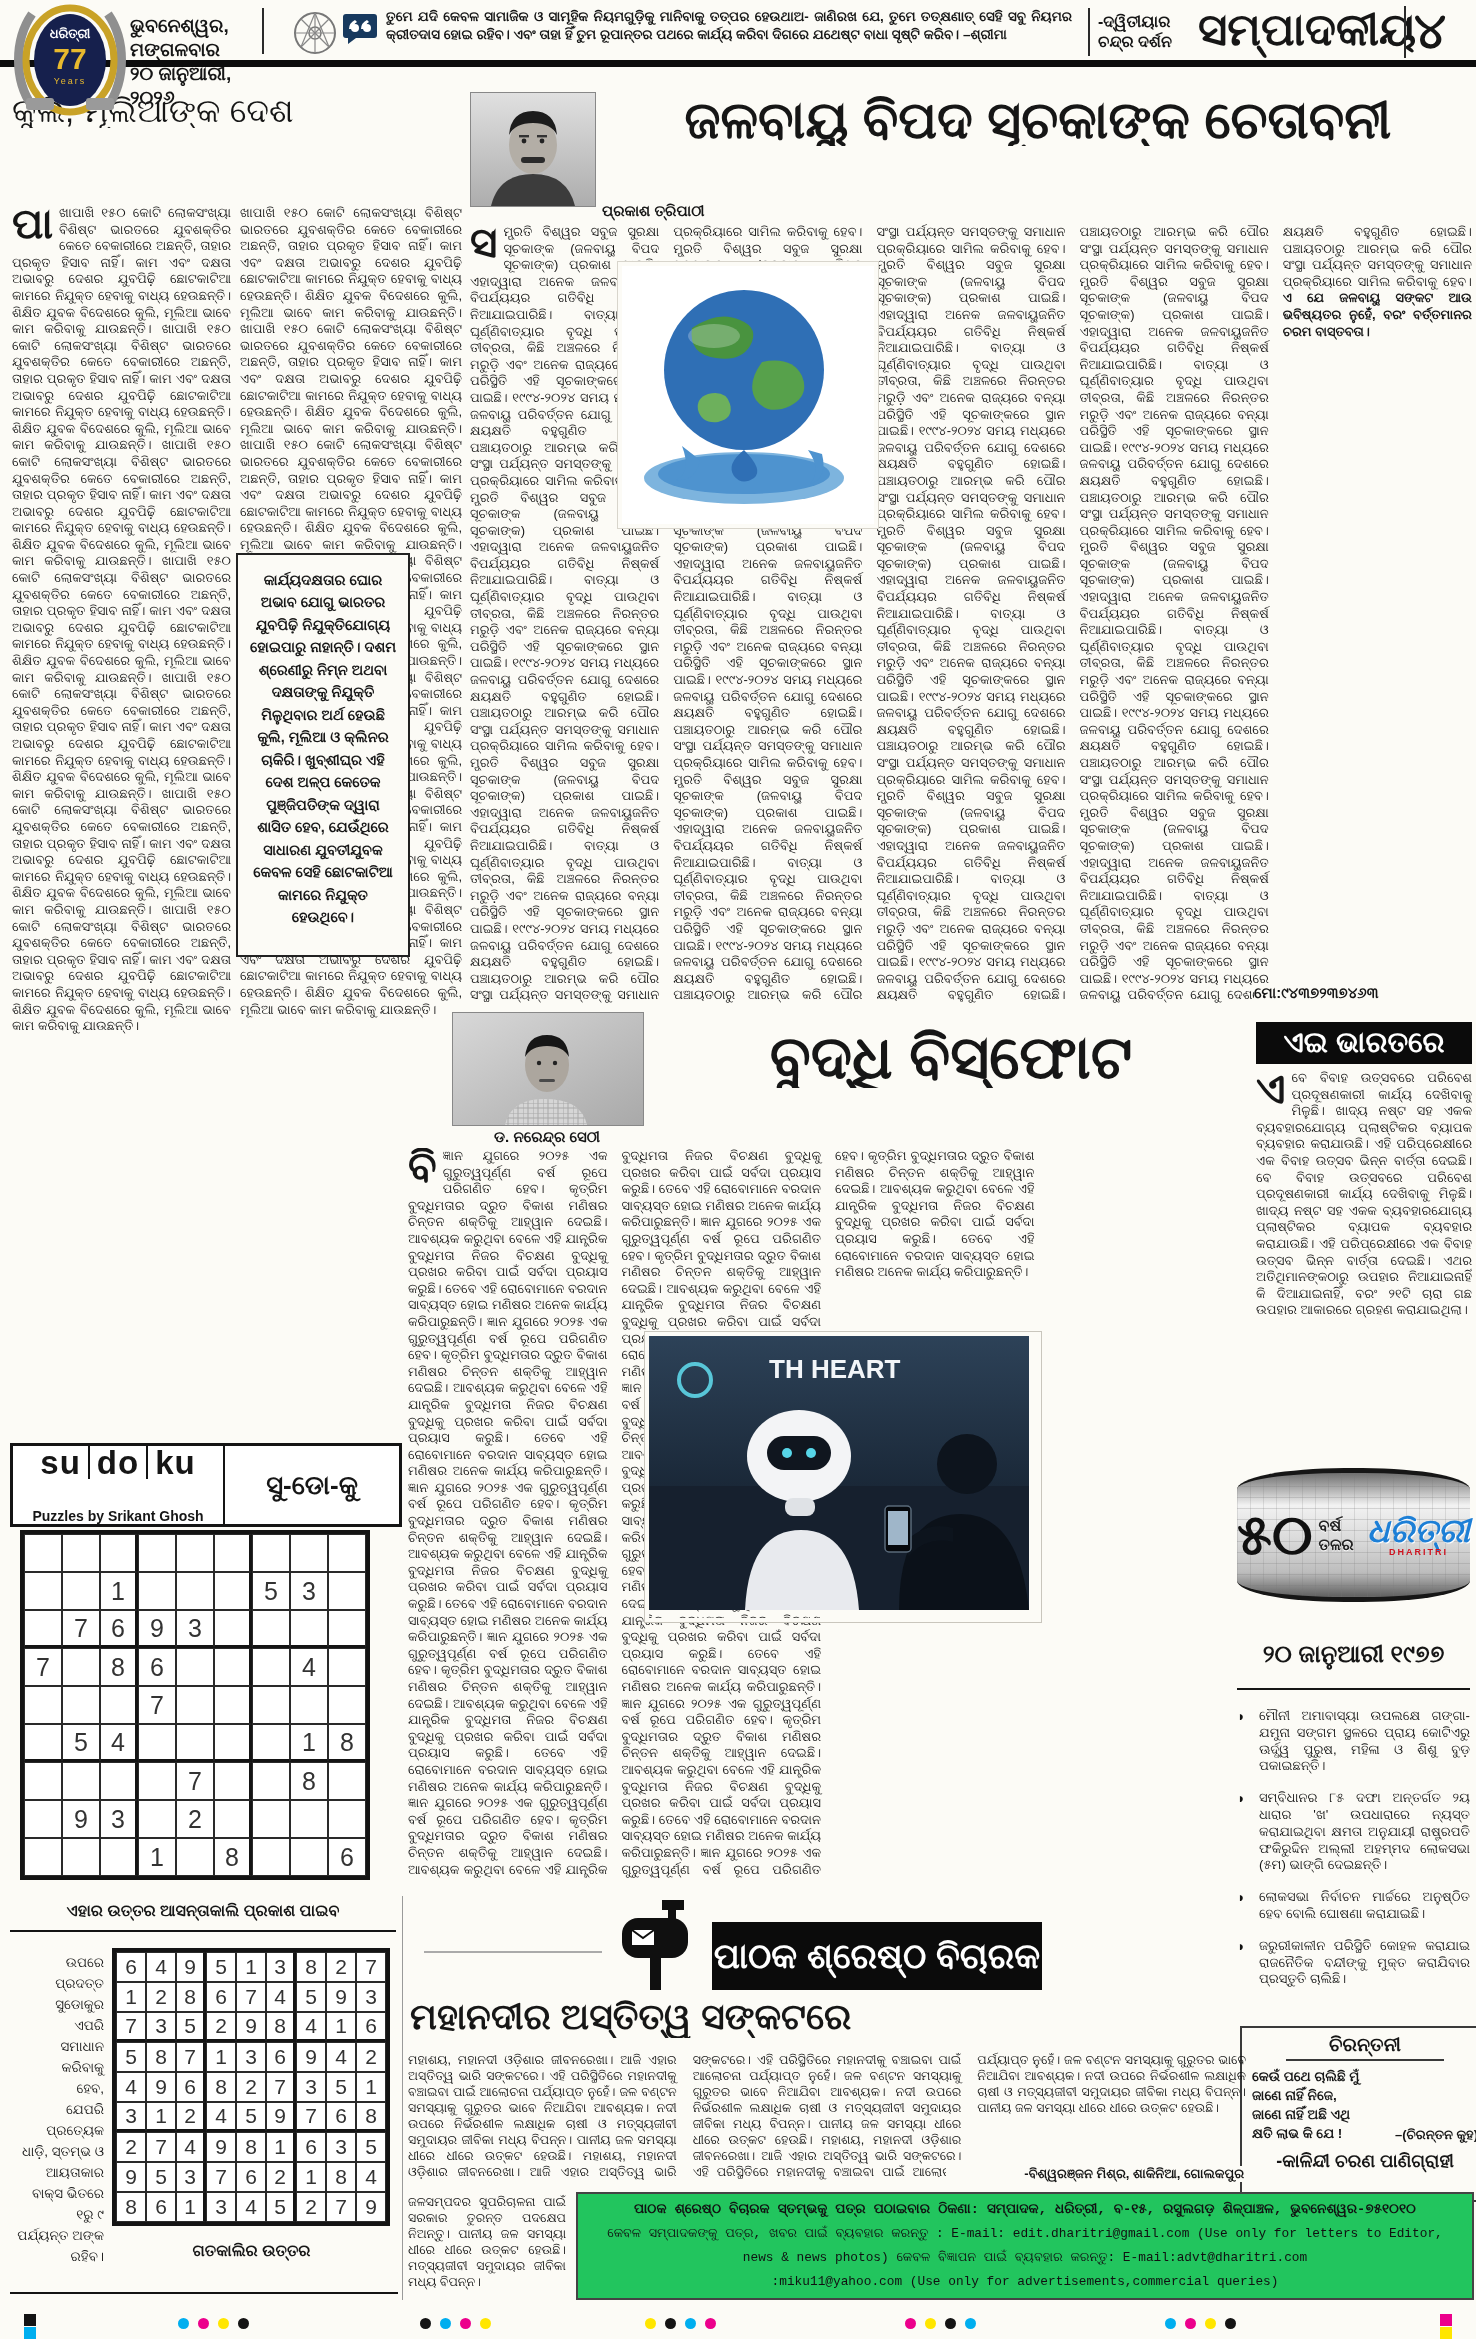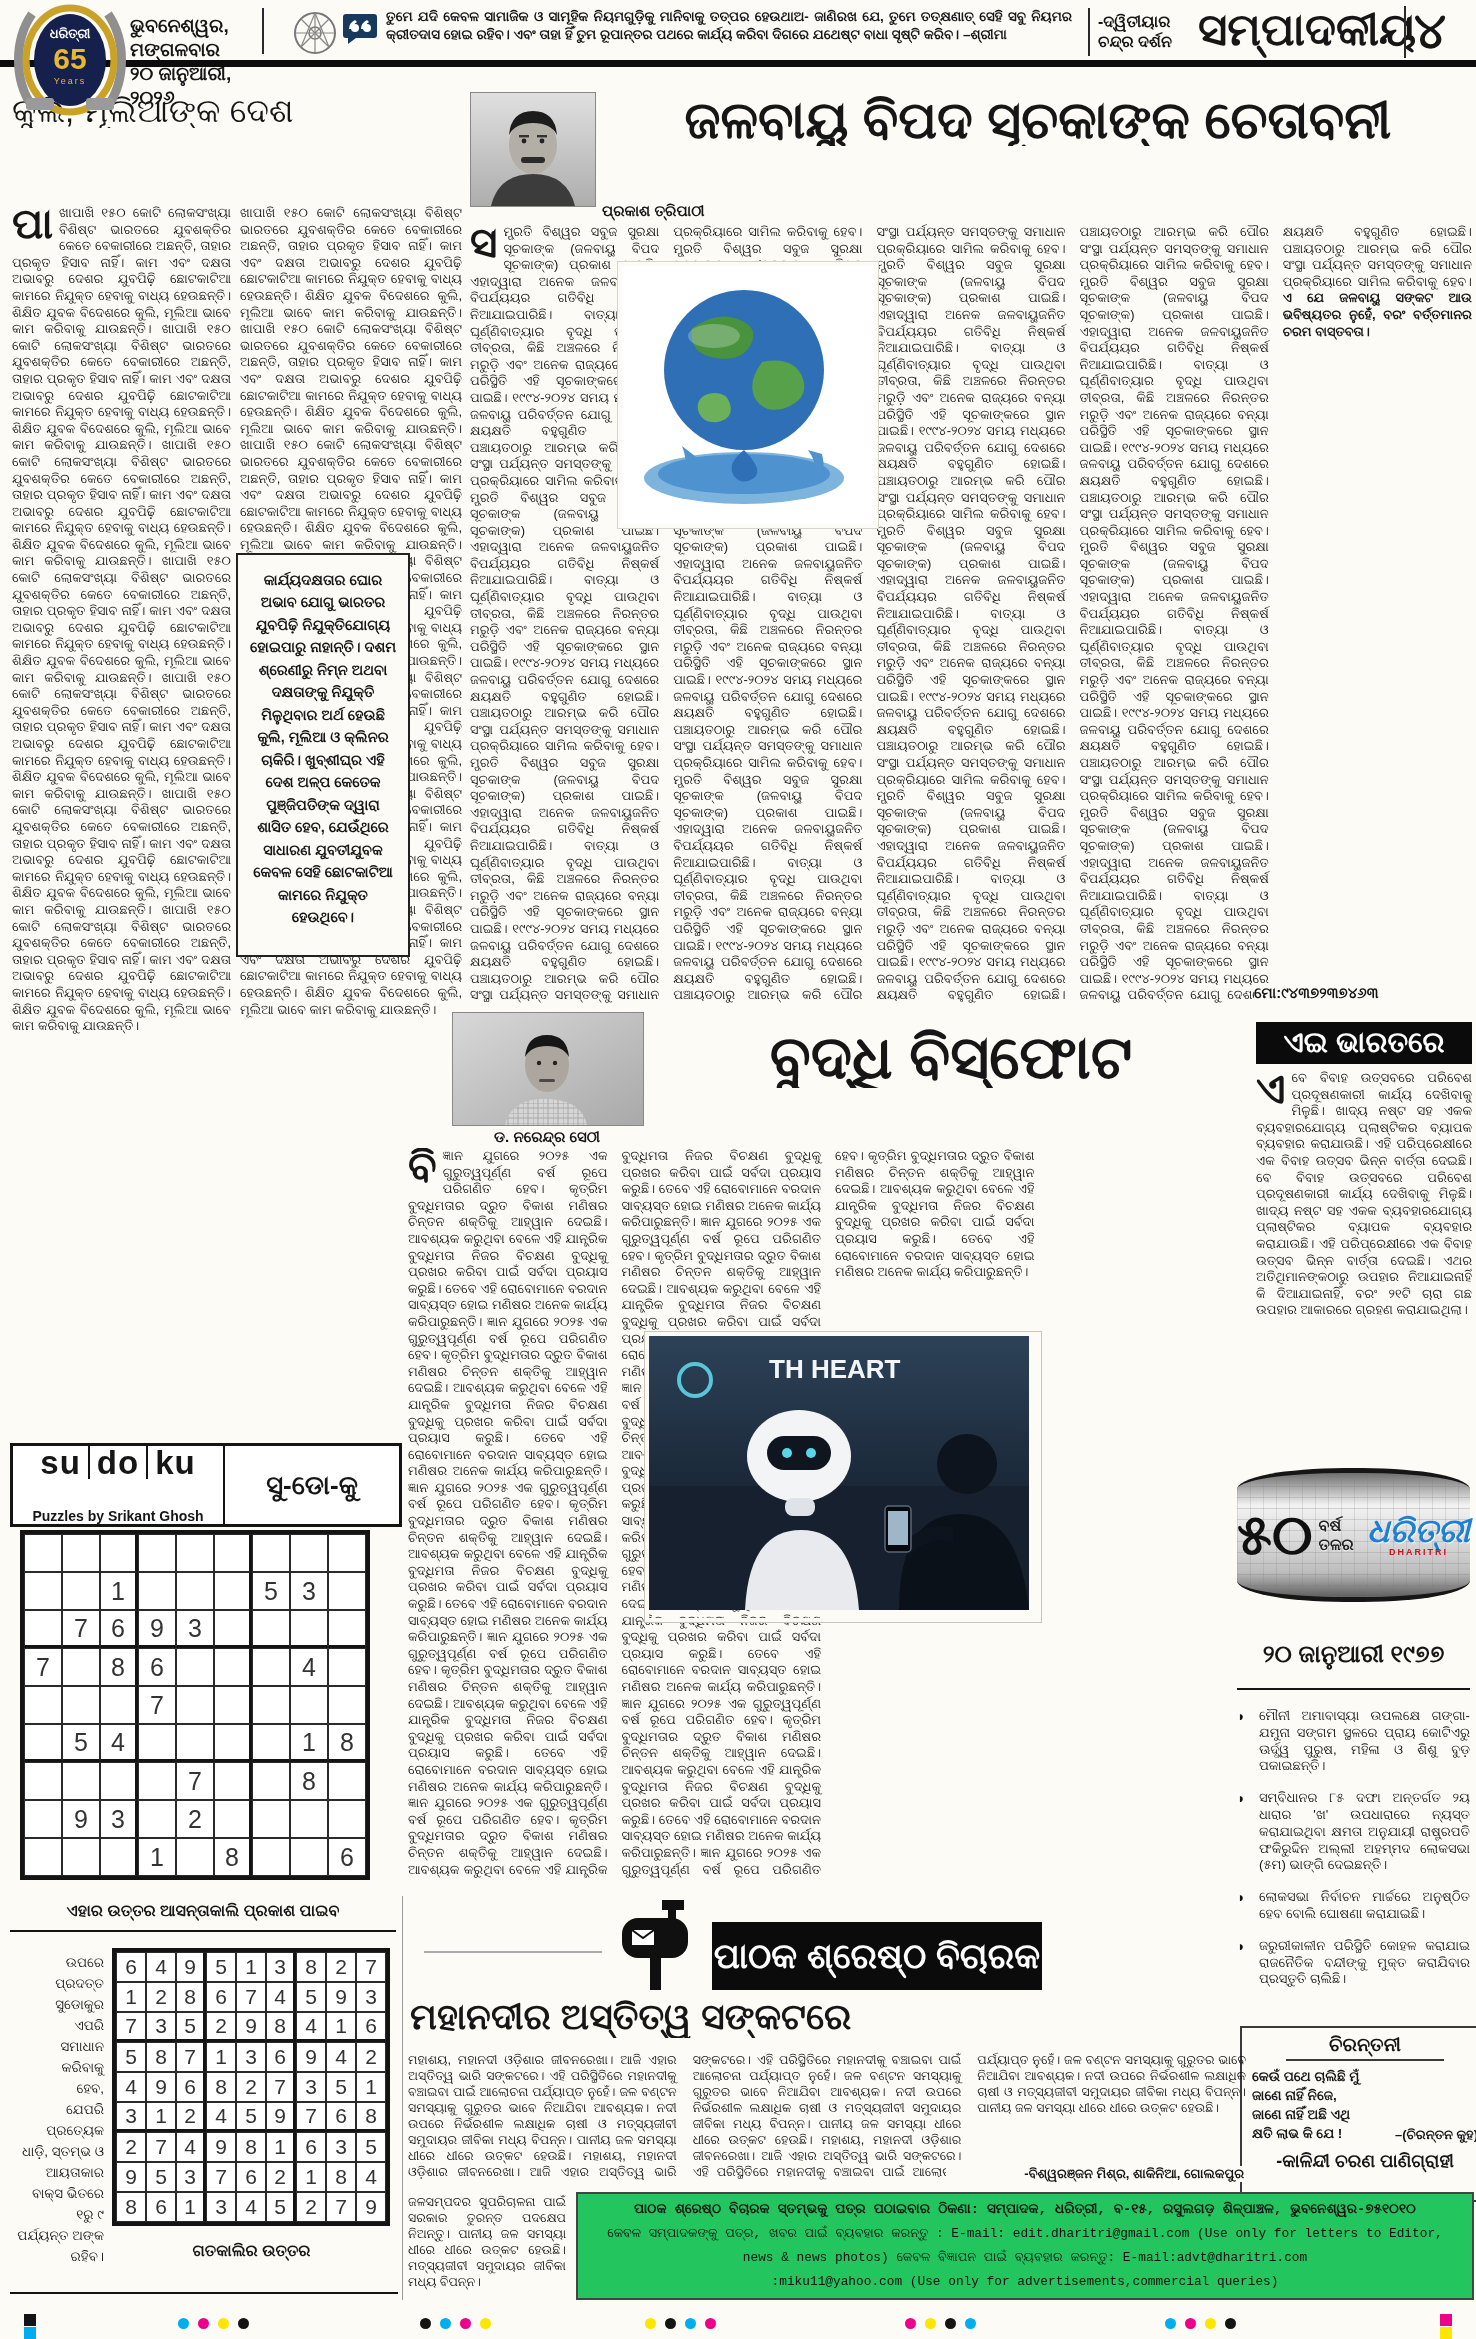--- a/index.html
+++ b/index.html
@@ -130,21 +130,21 @@
   <div class="abs" id="logo-wrap">
     <svg width="116" height="116" viewBox="0 0 116 116">
       <path d="M20 12 C2 38 2 78 20 104" stroke="#8f8f8f" stroke-width="9" fill="none"></path>
       <path d="M96 12 C114 38 114 78 96 104" stroke="#8f8f8f" stroke-width="9" fill="none"></path>
       <ellipse cx="58" cy="58" rx="44" ry="52" fill="none" stroke="#c9a227" stroke-width="7"></ellipse>
       <ellipse cx="58" cy="58" rx="36" ry="46" fill="#16204d"></ellipse>
       <rect x="14" y="96" width="28" height="12" rx="3" fill="#9a9a9a"></rect>
       <rect x="74" y="96" width="28" height="12" rx="3" fill="#9a9a9a"></rect>
     </svg>
     <div class="abs" style="left:0;top:24px;width:116px;text-align:center;color:#fff;font-size:13px;font-weight:700;">ଧରିତ୍ରୀ</div>
-    <div class="abs" style="left:0;top:40px;width:116px;text-align:center;color:#e8b92e;font-size:30px;font-weight:800;">65</div>
+    <div class="abs" style="left:0;top:40px;width:116px;text-align:center;color:#e8b92e;font-size:30px;font-weight:800;">77</div>
     <div class="abs" style="left:0;top:74px;width:116px;text-align:center;color:#e8b92e;font-size:9px;letter-spacing:2px;">Years</div>
   </div>
 
   <div class="abs" id="masthead-date">
     <div>ଭୁବନେଶ୍ୱର, ମଙ୍ଗଳବାର</div>
     <div>୨୦ ଜାନୁଆରୀ, ୨୦୨୬</div>
   </div>
 
   <div class="abs vrule" id="hdr-div1"></div>
 

